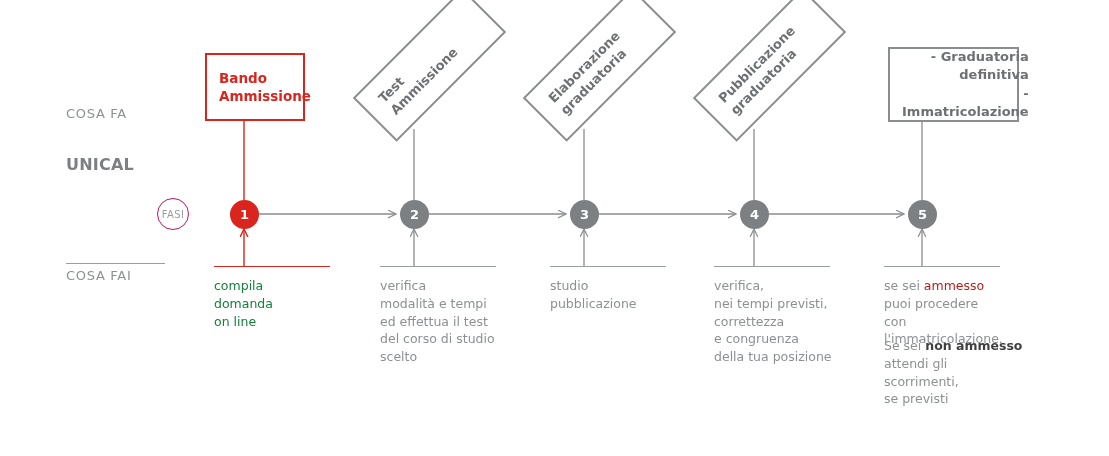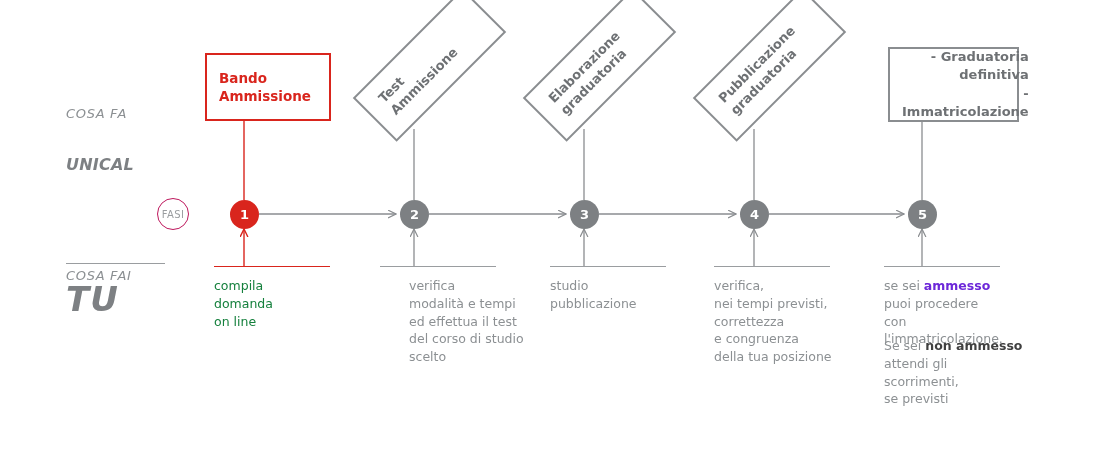--- a/index.html
+++ b/index.html
@@ -20,21 +20,20 @@
     position: absolute;
     left: 0; top: 0;
     width: 1109px;
     height: 456px;
   }
 
   
   .side-label {
     position: absolute;
     line-height: 1.05;
-    font-style: italic;
   }
   .side-label .small {
     display: block;
     font-size: 13px;
     letter-spacing: 0.7px;
     color: #8c9093;
     font-weight: normal;
     white-space: nowrap;
   }
   .side-label .big {
@@ -96,21 +95,21 @@
     font-weight: bold;
     color: #6e7174;
     padding: 0 12px;
     white-space: pre-line;
   }
 
   
   #box-1 {
     left: 205px;
     top: 53px;
-    width: 126px;
+    width: 100px;
     height: 68px;
     border-color: #d9251d;
   }
   #box-1 .boxtext {
     color: #d9251d;
     font-size: 13.5px;
   }
 
   
   .rotbox-wrap {
@@ -161,24 +160,24 @@
   .coltext {
     position: absolute;
     top: 277px;
     width: 132px;
     font-size: 12.5px;
     line-height: 1.42;
     color: #8c9093;
     white-space: pre-line;
   }
   .coltext.red { color: #15803d; }
-  .coltext .b { font-weight: bold; color: #6d28d9; }
+  .coltext .b { font-weight: normal; color: #b91c1c; }
 
   #rule-1 { left: 214px; } #text-1 { left: 214px; }
-  #rule-2 { left: 380px; } #text-2 { left: 380px; margin-left: 29px; }
+  #rule-2 { left: 380px; } #text-2 { left: 380px; }
   #rule-3 { left: 550px; } #text-3 { left: 550px; }
   #rule-4 { left: 714px; } #text-4 { left: 714px; }
   #rule-5 { left: 884px; } #text-5 { left: 884px; }
   #text-5b { position: absolute; left: 884px; top: 337px; width: 140px;
              font-size: 12.5px; line-height: 1.42; color: #8c9093; white-space: pre-line; }
   #text-5b .b { font-weight: bold; color: #404040; }
 
   
   .node {
     position: absolute;
@@ -234,21 +233,20 @@
 </svg>
 
 <div class="side-label" id="label-unical">
   <span class="small">COSA FA</span>
   <span class="big">UNICAL</span>
 </div>
 
 <div id="label-tu-rule"></div>
 <div class="side-label" id="label-tu">
   <span class="small">COSA FAI</span>
-  <span class="big">TU</span>
 </div>
 
 <div id="fasi-circle">
   <span>FASI</span>
 </div>
 
 <div class="topbox" id="box-1">
   <div class="boxtext">Bando
 Ammissione</div>
 </div>

